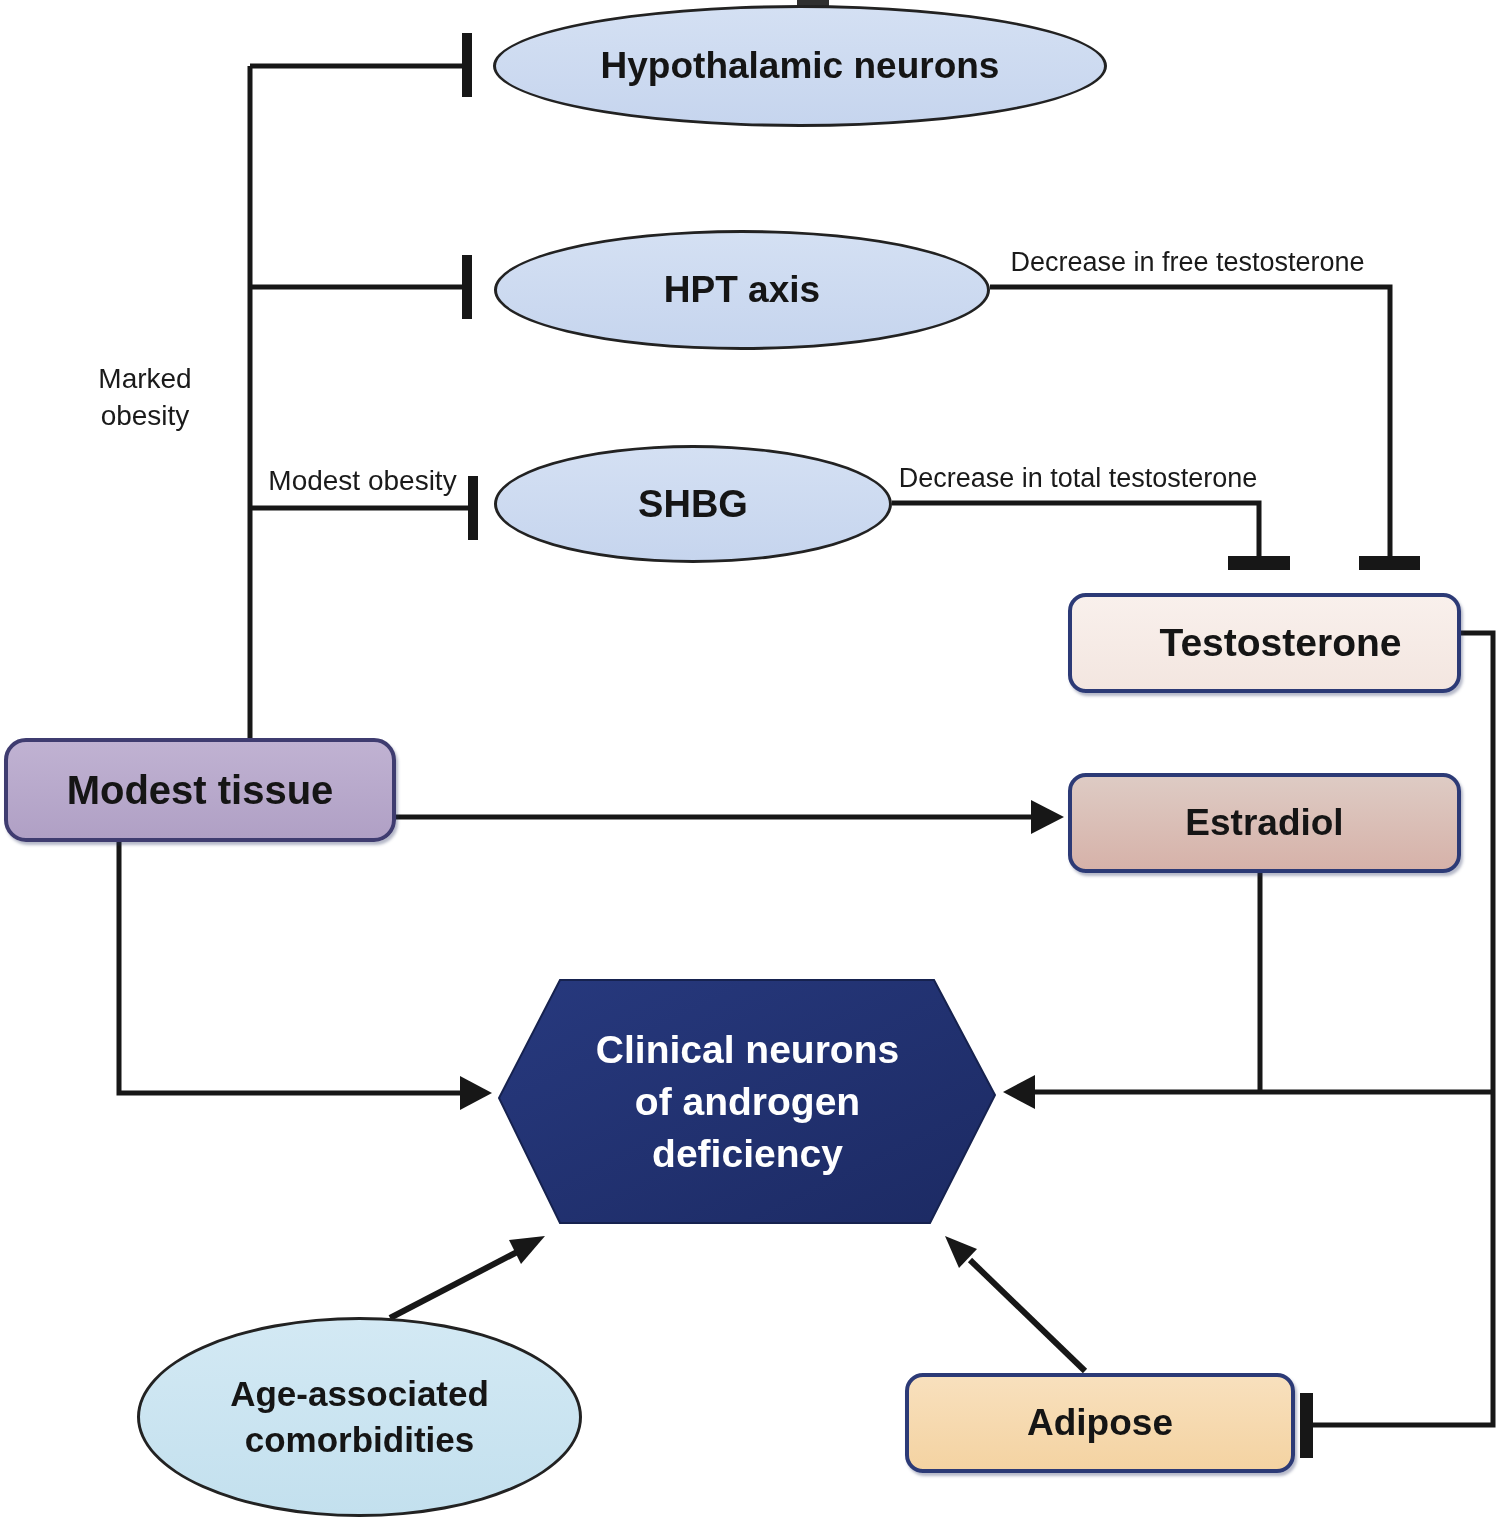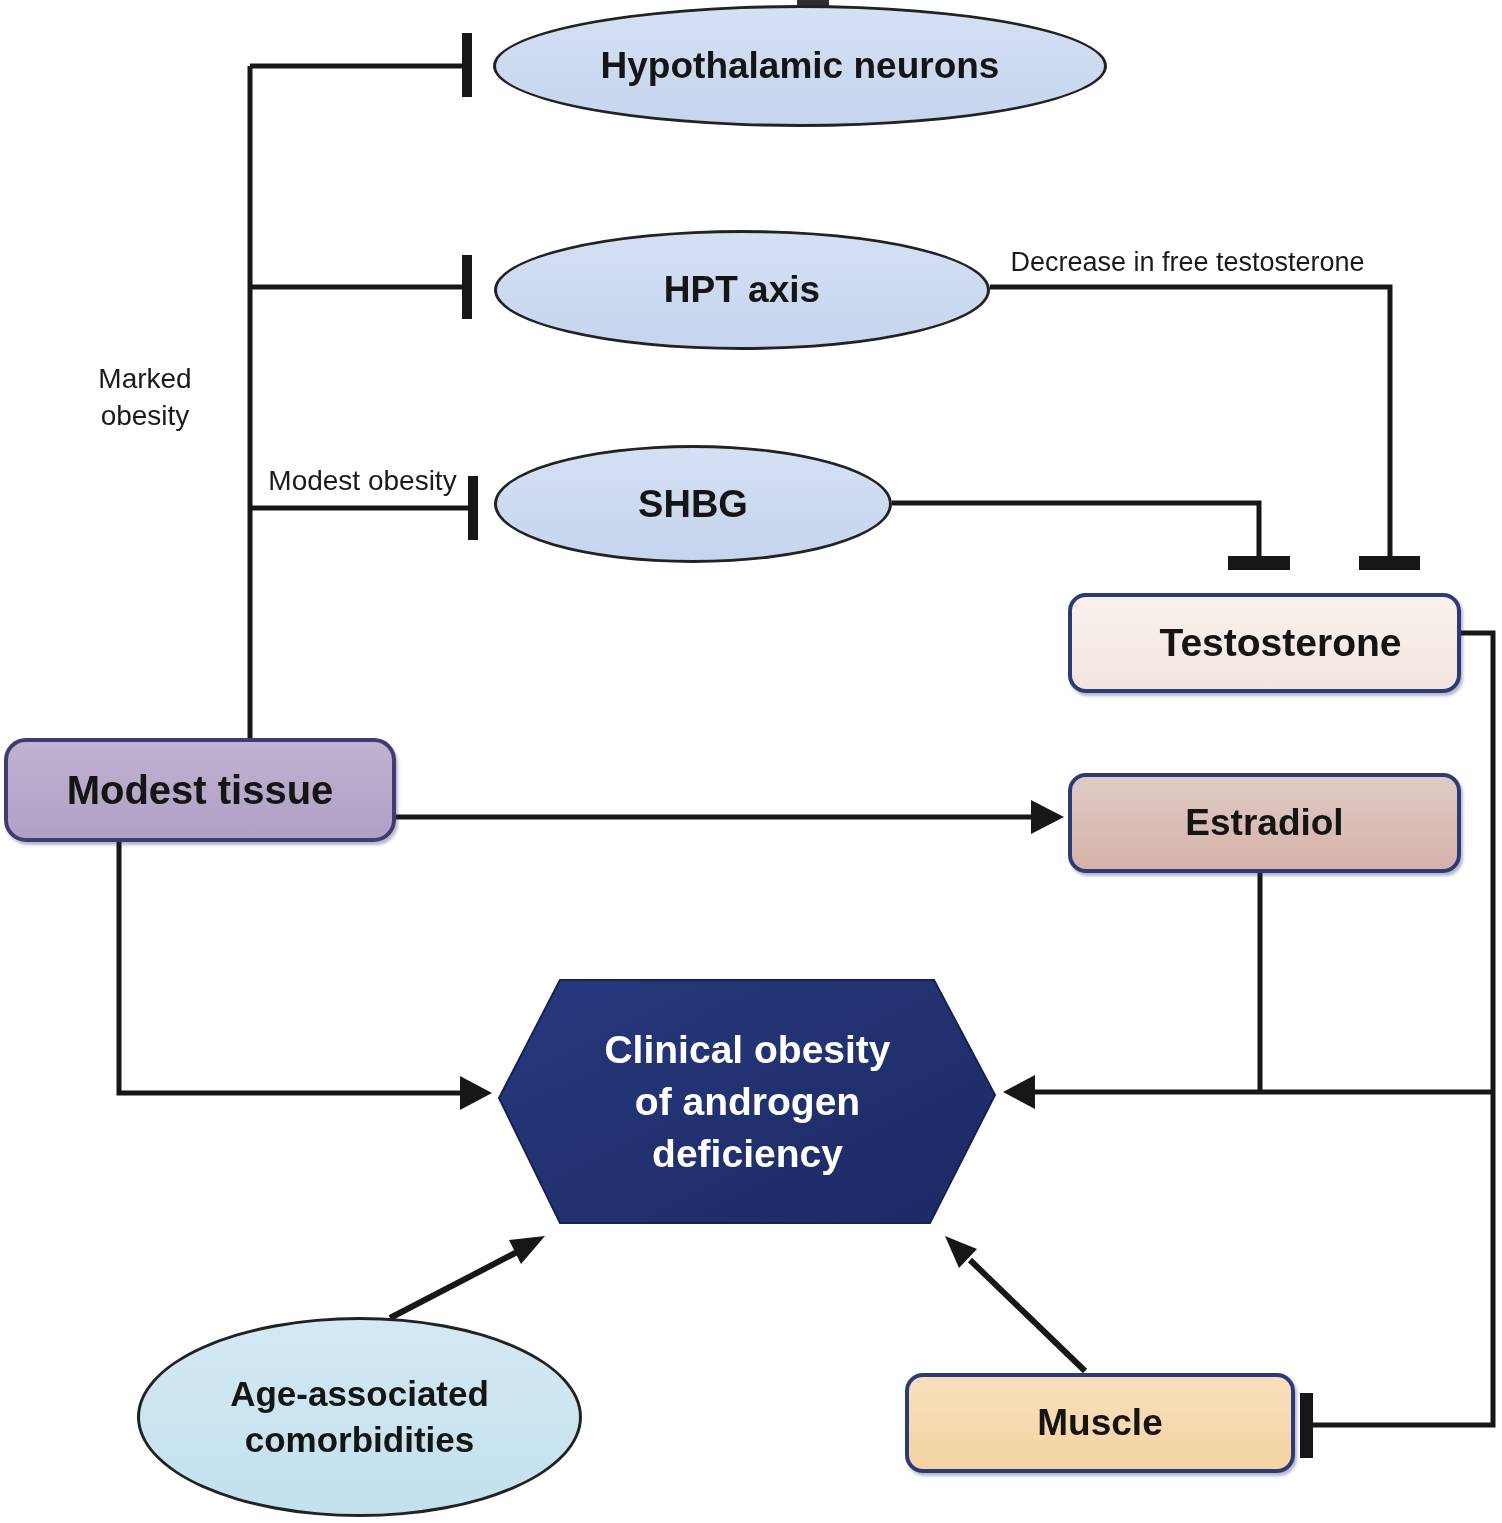--- a/index.html
+++ b/index.html
@@ -114,21 +114,21 @@
     <defs>
       <linearGradient id="hexgrad" x1="0" y1="0" x2="1" y2="1">
         <stop offset="0" stop-color="#27397e"></stop>
         <stop offset="1" stop-color="#1c2a63"></stop>
       </linearGradient>
     </defs>
     <polygon points="560,980 934,980 995,1095 930,1223 560,1223 499,1098" fill="url(#hexgrad)" stroke="#16224f" stroke-width="2"></polygon>
   </svg>
 
   <div class="hexlabel" style="left:520px;top:1000px;width:455px;height:204px;">
-    <span>Clinical obesity</span>
+    <span>Clinical neurons</span>
     <span>of androgen</span>
     <span>deficiency</span>
   </div>
 
   <div class="node ellipse blue fs37" style="left:493px;top:5px;width:614px;height:122px;">
     <span>Hypothalamic neurons</span>
   </div>
 
   <div class="node ellipse blue fs37" style="left:494px;top:230px;width:496px;height:120px;">
     <span>HPT axis</span>
@@ -149,27 +149,28 @@
 
   <div class="node rbox estradiol fs37" style="left:1068px;top:773px;width:393px;height:100px;">
     <span>Estradiol</span>
   </div>
 
   <div class="node rbox adipose fs40" style="left:4px;top:738px;width:392px;height:104px;">
     <span>Modest tissue</span>
   </div>
 
   <div class="node rbox muscle fs37" style="left:905px;top:1373px;width:390px;height:100px;">
-    <span>Muscle</span>
+    <span>Adipose</span>
   </div>
 
 
   <div class="elabel fs28" style="left:55px;top:360px;width:180px;">
     <span>Marked</span>
     <span>obesity</span>
   </div>
 
   <div class="elabel fs28" style="left:255px;top:462px;width:215px;">Modest obesity</div>
 
   <div class="elabel fs27" style="left:1005px;top:247px;width:365px;">Decrease in free testosterone</div>
 
+  <div class="elabel fs27" style="left:893px;top:463px;width:370px;">Decrease in total testosterone</div>
 
 </div>
 
 </body></html>

